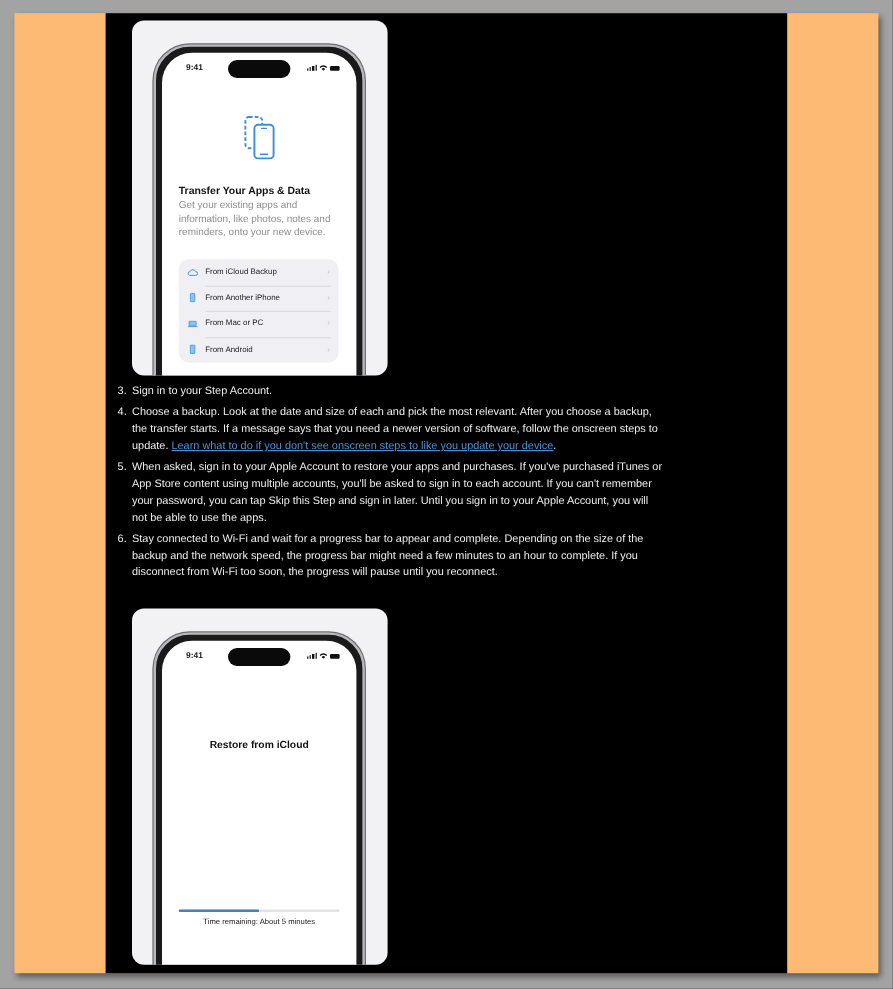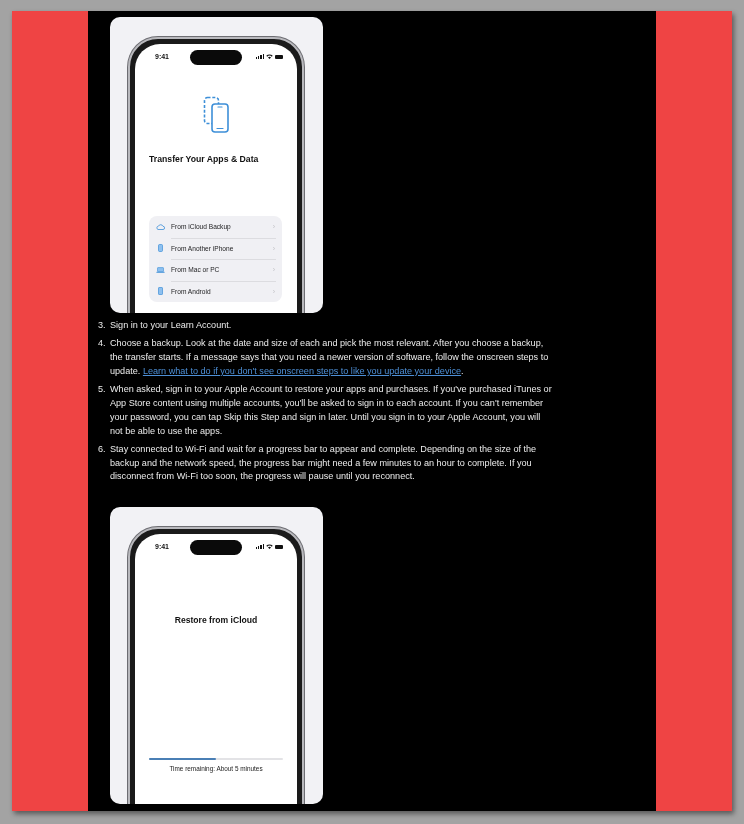--- a/index.html
+++ b/index.html
@@ -6,21 +6,21 @@
   html, body { width: 744px; height: 824px; overflow: hidden; }
   body {
     background: #a3a3a3;
     font-family: "Liberation Sans", sans-serif;
     position: relative;
   }
   .page {
     position: absolute;
     left: 12px; top: 11px;
     width: 720px; height: 800px;
-    background: #ef4444;
+    background: #fdba74;
     box-shadow: 2px 3px 5px rgba(0,0,0,0.45);
   }
   .content {
     position: absolute;
     left: 76px; top: 0;
     width: 568px; height: 800px;
     background: #000000;
     overflow: hidden;
   }
   .card {
@@ -208,20 +208,21 @@
           </div>
 
           <svg class="hero-icon" width="28" height="38" viewBox="0 0 28 38">
             <rect x="1.5" y="1.5" width="14" height="26" rx="3" fill="none" stroke="#3d8fd8" stroke-width="1.6" stroke-dasharray="3 1.8"></rect>
             <rect x="9" y="8" width="16" height="28" rx="3" fill="#ffffff" stroke="#3d8fd8" stroke-width="1.6"></rect>
             <line x1="15" y1="11" x2="19" y2="11" stroke="#3d8fd8" stroke-width="1.2" stroke-linecap="round"></line>
             <line x1="14" y1="32.5" x2="20" y2="32.5" stroke="#3d8fd8" stroke-width="1.2" stroke-linecap="round"></line>
           </svg>
 
           <div class="transfer-title">Transfer Your Apps &amp; Data</div>
+          <div class="transfer-desc">Get your existing apps and information, like photos, notes and reminders, onto your new device.</div>
 
           <div class="options">
             <div class="option">
               <span class="opt-icon">
                 <svg width="9" height="6" viewBox="0 0 9 6">
                     <path d="M2 5.5 H7 A1.6 1.6 0 0 0 7 2.3 A2.5 2.5 0 0 0 2.4 2.2 A1.7 1.7 0 0 0 2 5.5 Z" fill="none" stroke="#3d8fd8" stroke-width="0.8"></path>
                   </svg>
               </span>
               <span class="opt-label">From iCloud Backup</span>
               <span class="opt-chevron">›</span>
@@ -255,21 +256,21 @@
               <span class="opt-chevron">›</span>
             </div>
           </div>
         </div>
       </div>
     </div>
 
     <ol class="steps">
       <li>
         <span class="step-num">3.</span>
-        <span>Sign in to your Learn Account.</span>
+        <span>Sign in to your Step Account.</span>
       </li>
       <li>
         <span class="step-num">4.</span>
         <span>Choose a backup. Look at the date and size of each and pick the most relevant. After you choose a backup, the transfer starts. If a message says that you need a newer version of software, follow the onscreen steps to update. </span><a class="link">Learn what to do if you don't see onscreen steps to like you update your device</a><span>.</span>
       </li>
       <li>
         <span class="step-num">5.</span>
         <span>When asked, sign in to your Apple Account to restore your apps and purchases. If you've purchased iTunes or App Store content using multiple accounts, you'll be asked to sign in to each account. If you can't remember your password, you can tap Skip this Step and sign in later. Until you sign in to your Apple Account, you will not be able to use the apps.</span>
       </li>
       <li>

